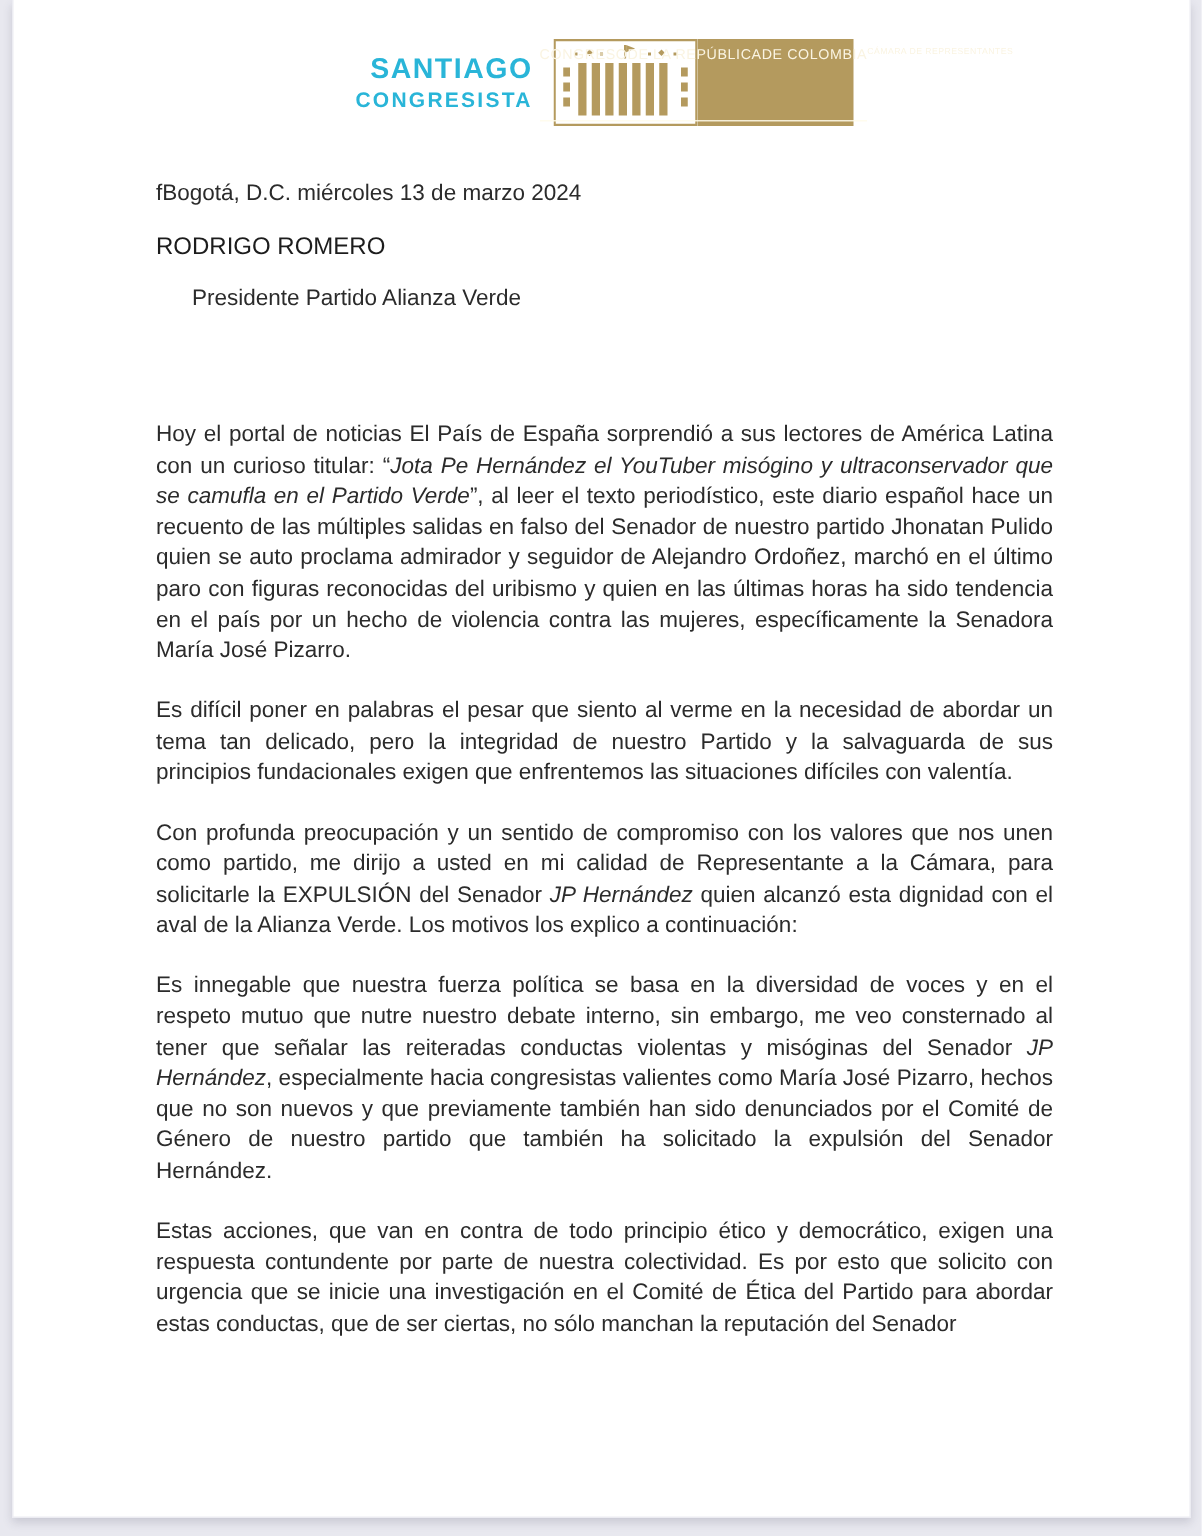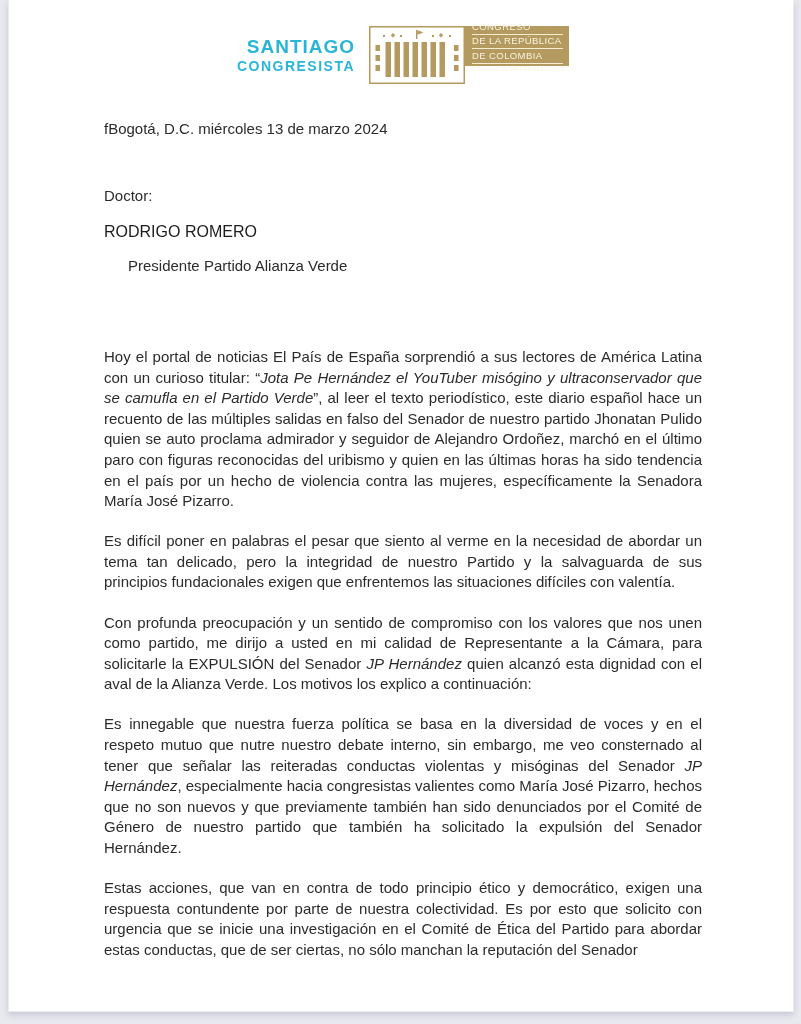--- a/index.html
+++ b/index.html
@@ -35,24 +35,24 @@
     display:flex;flex-direction:column;align-items:flex-end;
   }
   .brand .l1{font-size:19px;letter-spacing:1px;}
   .brand .l2{font-size:34px;letter-spacing:1px;margin-top:2px;}
   .brand .l3{font-size:14px;letter-spacing:1.5px;margin-top:3px;}
 
   .congress{display:flex;align-items:stretch;}
   .congress-icon{display:block;}
   .congress-text{
     background:var(--gold);
-    width:104px;height:40px;
+    width:104px;height:58px;
     padding:4px 6px 3px 7px;
     color:#faf4e2;
-    display:flex;flex-direction:column;justify-content:center;
+    display:flex;flex-direction:row;justify-content:center;
   }
   .congress-text .cl{
     font-size:9.5px;letter-spacing:0.4px;line-height:1;
     padding:1.5px 0 2.5px 0;
     border-bottom:1px solid rgba(255,251,235,0.85);
     white-space:nowrap;
   }
   .congress-text .cl4{
     font-size:5.8px;letter-spacing:0.3px;line-height:1;
     padding-top:3px;border-bottom:none;
@@ -123,21 +123,20 @@
             <div class="cl">DE LA REPÚBLICA</div>
             <div class="cl">DE COLOMBIA</div>
             <div class="cl4">CÁMARA DE REPRESENTANTES</div>
           </div>
         </div>
 
       </div>
 
       <div class="dateline">fBogotá, D.C. miércoles 13 de marzo 2024</div>
 
-      <div class="salutation">Doctor:</div>
       <div class="recipient-name">RODRIGO ROMERO</div>
       <div class="recipient-title">Presidente Partido Alianza Verde</div>
 
       <div class="letter-body">
           <p><span>Hoy el portal de noticias El País de España sorprendió a sus lectores de América Latina con un curioso titular: “</span><span class="it">Jota Pe Hernández el YouTuber misógino y ultraconservador que se camufla en el Partido Verde</span><span>”, al leer el texto periodístico, este diario español hace un recuento de las múltiples salidas en falso del Senador de nuestro partido Jhonatan Pulido quien se auto proclama admirador y seguidor de Alejandro Ordoñez, marchó en el último paro con figuras reconocidas del uribismo y quien en las últimas horas ha sido tendencia en el país por un hecho de violencia contra las mujeres, específicamente la Senadora María José Pizarro.</span></p>
           <p><span>Es difícil poner en palabras el pesar que siento al verme en la necesidad de abordar un tema tan delicado, pero la integridad de nuestro Partido y la salvaguarda de sus principios fundacionales exigen que enfrentemos las situaciones difíciles con valentía.</span></p>
           <p><span>Con profunda preocupación y un sentido de compromiso con los valores que nos unen como partido, me dirijo a usted en mi calidad de Representante a la Cámara, para solicitarle la EXPULSIÓN del Senador </span><span class="it">JP Hernández</span><span> quien alcanzó esta dignidad con el aval de la Alianza Verde. Los motivos los explico a continuación:</span></p>
           <p><span>Es innegable que nuestra fuerza política se basa en la diversidad de voces y en el respeto mutuo que nutre nuestro debate interno, sin embargo, me veo consternado al tener que señalar las reiteradas conductas violentas y misóginas del Senador </span><span class="it">JP Hernández</span><span>, especialmente hacia congresistas valientes como María José Pizarro, hechos que no son nuevos y que previamente también han sido denunciados por el Comité de Género de nuestro partido que también ha solicitado la expulsión del Senador Hernández.</span></p>
           <p><span>Estas acciones, que van en contra de todo principio ético y democrático, exigen una respuesta contundente por parte de nuestra colectividad. Es por esto que solicito con urgencia que se inicie una investigación en el Comité de Ética del Partido para abordar estas conductas, que de ser ciertas, no sólo manchan la reputación del Senador</span></p>
         </div>

